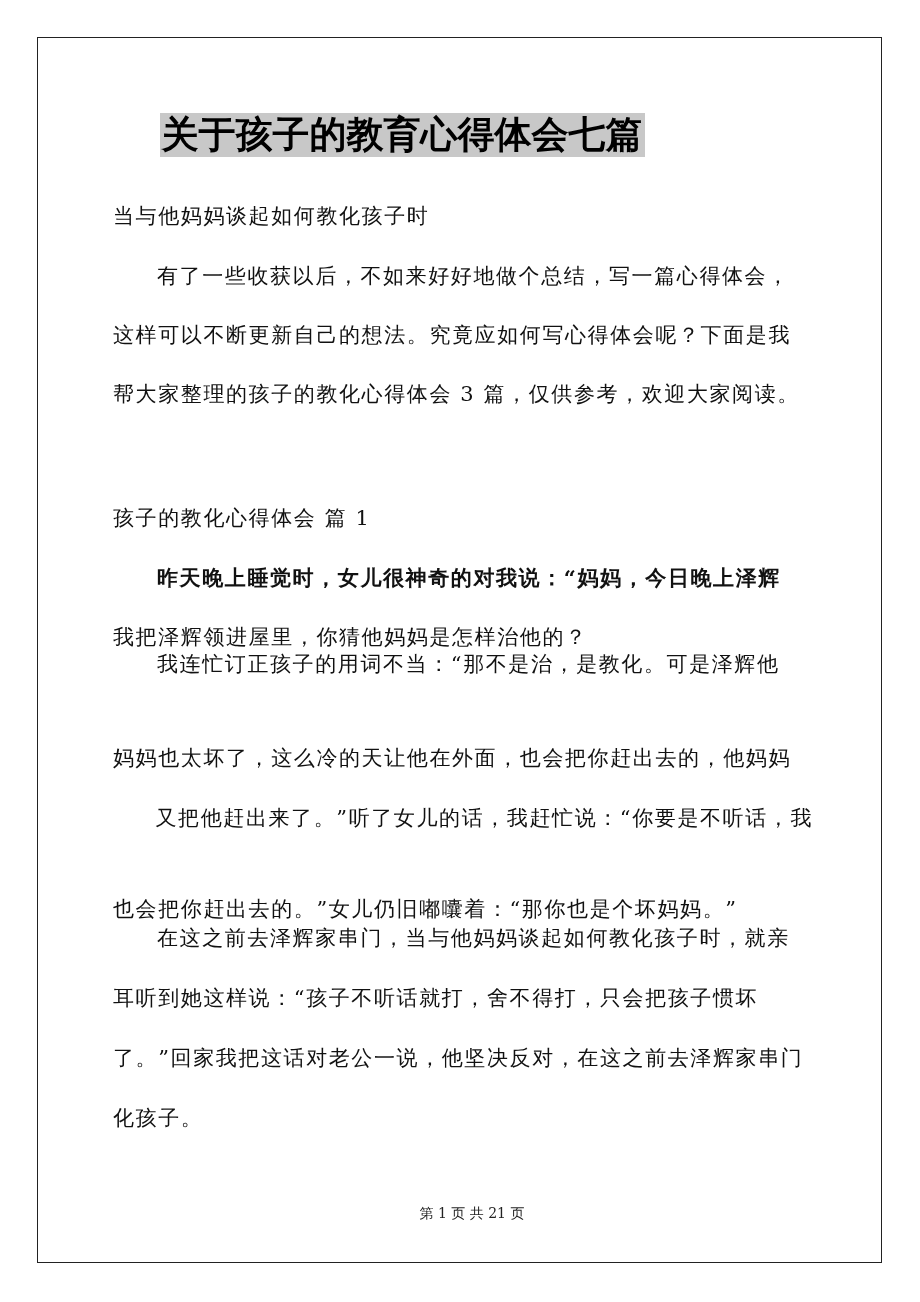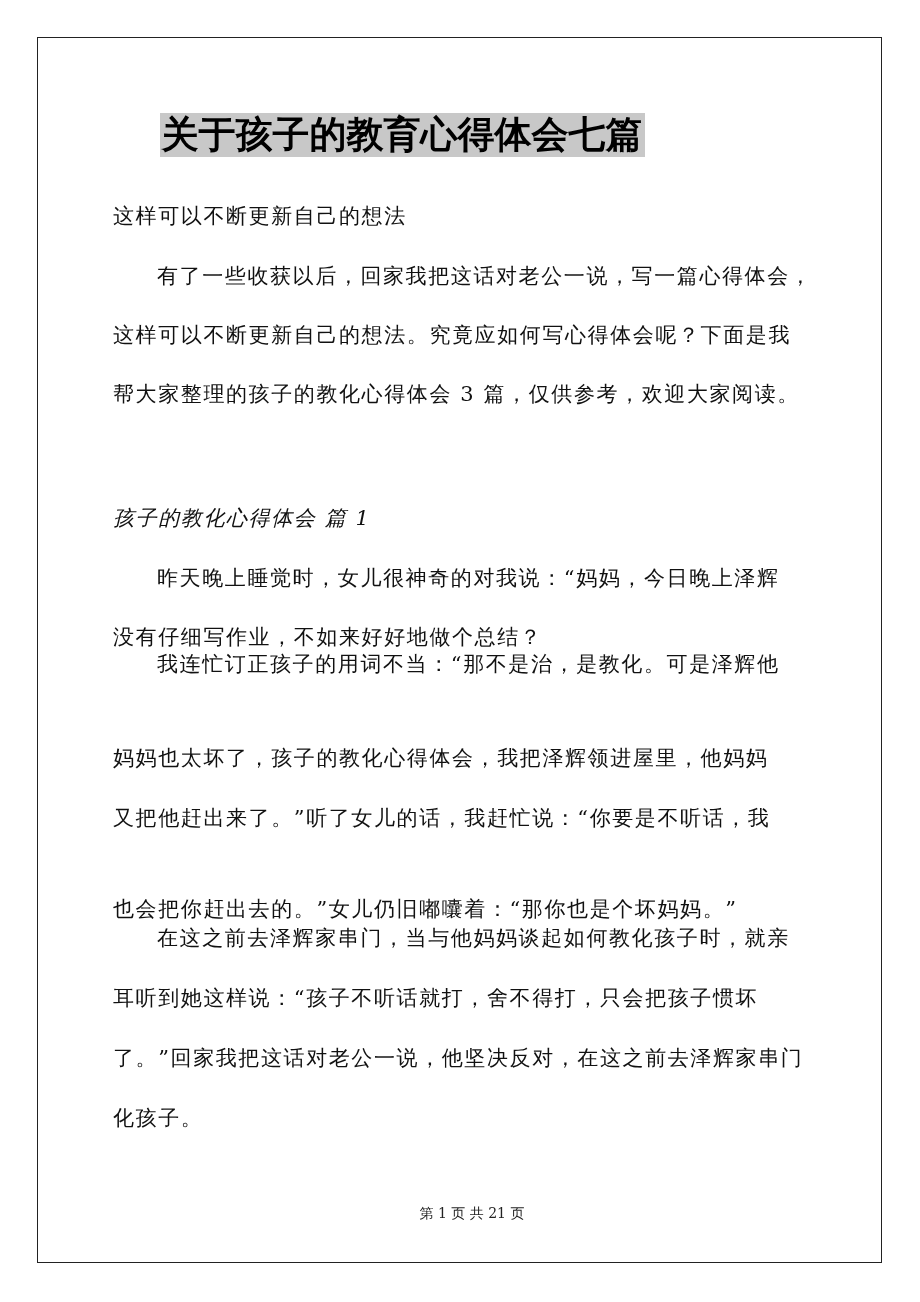--- a/index.html
+++ b/index.html
@@ -18,32 +18,32 @@
 </style>
 </head>
 <body>
 
 <div class="frame"></div>
 
 <div class="title-wrap">
   <span class="title">关于孩子的教育心得体会七篇</span>
 </div>
 
-<div class="line" style="top:203px;">这样可以不断更新自己的想法</div>
+<div class="line" style="top:203px;">当与他妈妈谈起如何教化孩子时</div>
 
-<div class="line indent" style="top:263px;">有了一些收获以后，回家我把这话对老公一说，写一篇心得体会，</div>
+<div class="line indent" style="top:263px;">有了一些收获以后，不如来好好地做个总结，写一篇心得体会，</div>
 <div class="line" style="top:322px;">这样可以不断更新自己的想法。究竟应如何写心得体会呢？下面是我</div>
 <div class="line" style="top:381px;">帮大家整理的孩子的教化心得体会 3 篇，仅供参考，欢迎大家阅读。</div>
 
-<div class="line" style="top:505px;font-style:italic;">孩子的教化心得体会  篇 1</div>
+<div class="line" style="top:505px;">孩子的教化心得体会  篇 1</div>
 
-<div class="line indent" style="top:565px;">昨天晚上睡觉时，女儿很神奇的对我说：“妈妈，今日晚上泽辉</div>
-<div class="line" style="top:624px;">没有仔细写作业，不如来好好地做个总结？</div>
+<div class="line indent" style="top:565px;font-weight:bold;">昨天晚上睡觉时，女儿很神奇的对我说：“妈妈，今日晚上泽辉</div>
+<div class="line" style="top:624px;">我把泽辉领进屋里，你猜他妈妈是怎样治他的？</div>
 <div class="line indent" style="top:651px;">我连忙订正孩子的用词不当：“那不是治，是教化。可是泽辉他</div>
-<div class="line" style="top:745px;">妈妈也太坏了，孩子的教化心得体会，我把泽辉领进屋里，他妈妈</div>
-<div class="line" style="top:805px;">又把他赶出来了。”听了女儿的话，我赶忙说：“你要是不听话，我</div>
+<div class="line" style="top:745px;">妈妈也太坏了，这么冷的天让他在外面，也会把你赶出去的，他妈妈</div>
+<div class="line" style="top:805px;text-align:right;">又把他赶出来了。”听了女儿的话，我赶忙说：“你要是不听话，我</div>
 <div class="line" style="top:864px;margin-top:32px;">也会把你赶出去的。”女儿仍旧嘟囔着：“那你也是个坏妈妈。”</div>
 <div class="line indent" style="top:925px;">在这之前去泽辉家串门，当与他妈妈谈起如何教化孩子时，就亲</div>
 <div class="line" style="top:985px;">耳听到她这样说：“孩子不听话就打，舍不得打，只会把孩子惯坏</div>
 <div class="line" style="top:1045px;">了。”回家我把这话对老公一说，他坚决反对，在这之前去泽辉家串门</div>
 <div class="line" style="top:1105px;">化孩子。</div>
 
 <div class="footer">第 1 页   共 21 页</div>
 
 </body></html>

